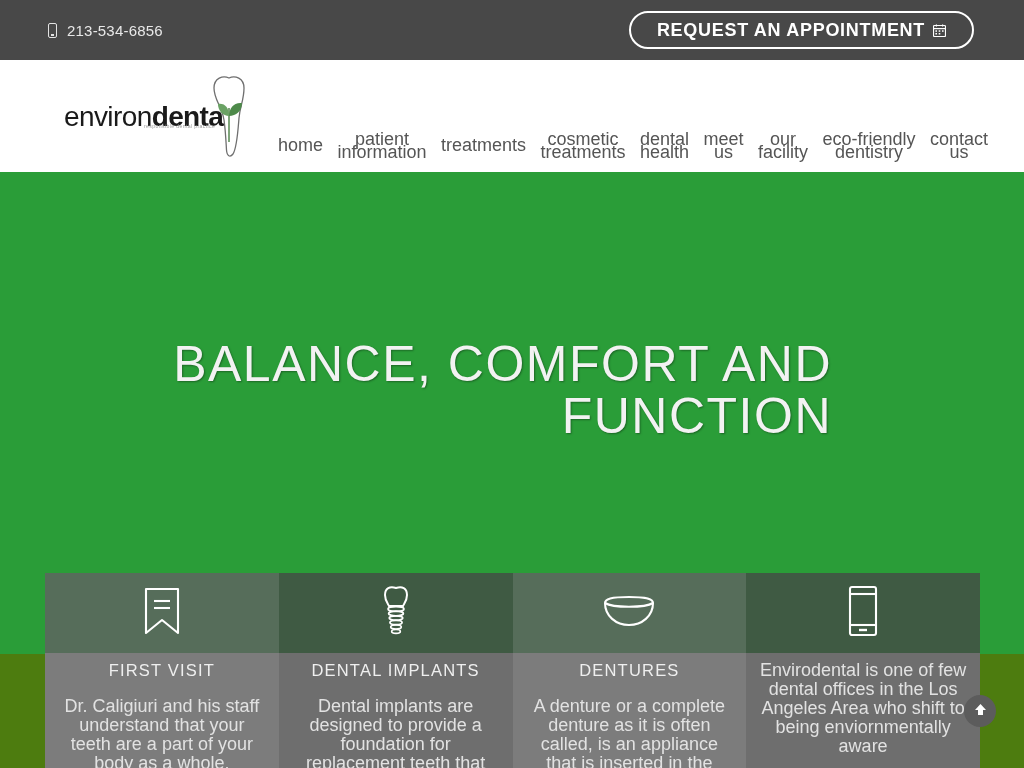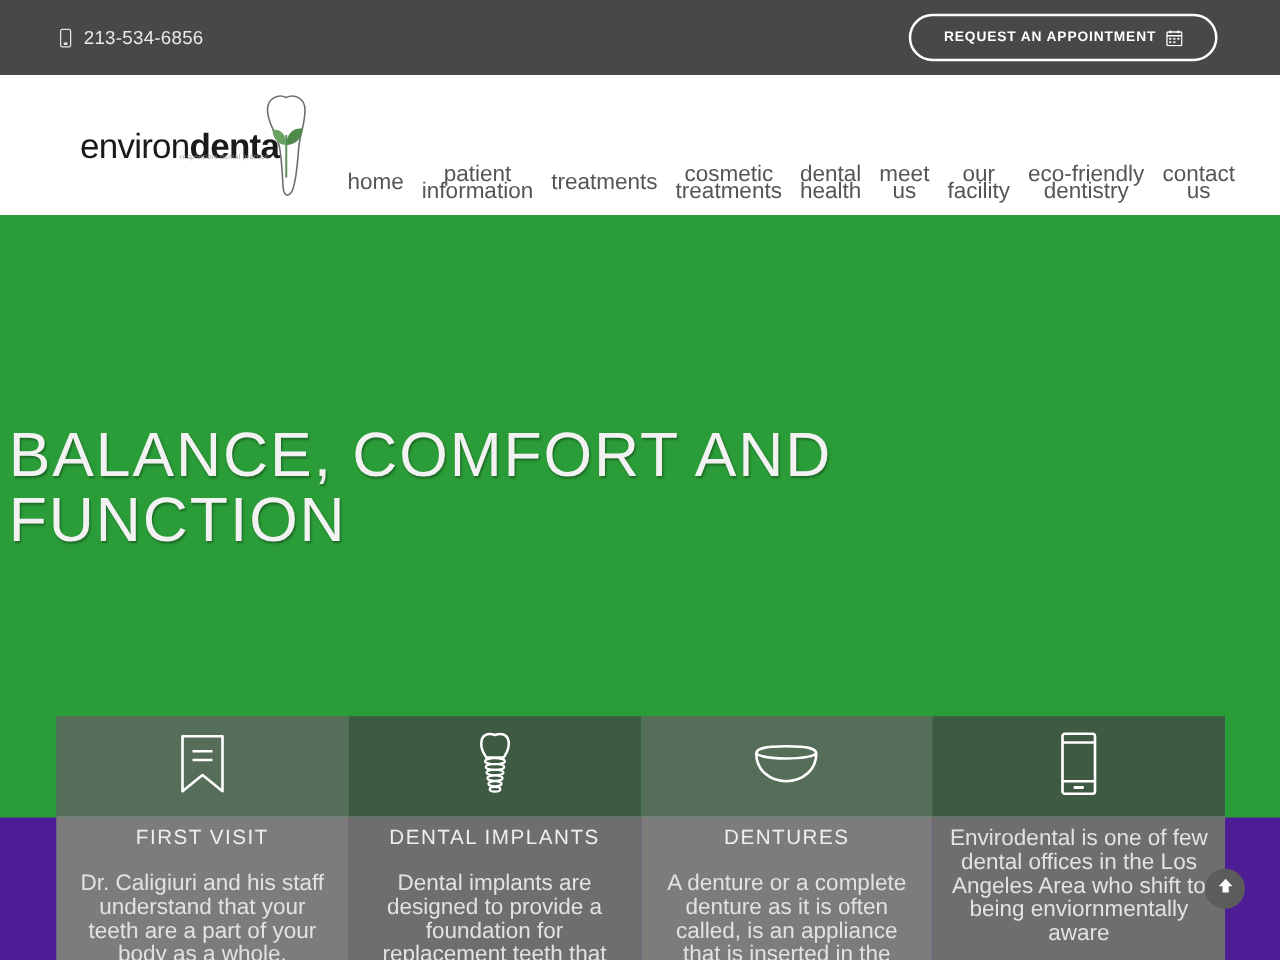--- a/index.html
+++ b/index.html
@@ -1,37 +1,37 @@
 <!DOCTYPE html>
 <html><head>
 <meta charset="utf-8">
 <style>
   * { margin:0; padding:0; box-sizing:border-box; }
   html, body {
     width:1024px; height:768px; overflow:hidden;
     font-family:"Liberation Sans", sans-serif;
     background:#ffffff;
   }
-  #page { position:relative; width:1024px; height:768px; background:#4c1d95; }
+  #page { position:relative; width:1024px; height:768px; background:#4d7c0f; }
 
   
   .topbar{
     position:absolute; left:0; top:0; width:1024px; height:60px;
     background:#484848; display:flex; align-items:center;
   }
   .phone-wrap{
     display:flex; align-items:center; gap:10px;
     margin-left:48px; color:#e8e8e8; font-size:15px; letter-spacing:.2px;
   }
   .phone-icon{ width:9px; height:15px; border:1.6px solid #e3e3e3; border-radius:2px; position:relative; display:block; }
   .phone-icon::after{ content:""; position:absolute; left:2px; bottom:1px; width:3px; height:1.4px; background:#e3e3e3; }
   .appt-btn{
     position:absolute; right:50px; top:11px; height:38px;
     border:2px solid #ffffff; border-radius:19px; background:transparent;
-    color:#ffffff; font-size:11px; font-weight:bold; letter-spacing:.7px;
+    color:#ffffff; font-size:18px; font-weight:bold; letter-spacing:.7px;
     display:flex; align-items:center; justify-content:center; gap:8px;
     padding:0 26px; cursor:pointer; white-space:nowrap;
   }
   .cal-icon{ width:13px; height:13px; position:relative; display:inline-block; }
   .cal-icon svg{ display:block; }
 
   
   .header{
     position:absolute; left:0; top:60px; width:1024px; height:112px;
     background:#ffffff; display:flex; align-items:center;
@@ -59,24 +59,23 @@
     cursor:pointer; white-space:pre-line;
   }
 
   
   .hero{
     position:absolute; left:0; top:172px; width:1024px; height:482px;
     background:#2a9d38; overflow:hidden;
   }
   .hero-title{
     position:absolute; left:0; top:166px; width:832px;
-    text-align:left; color:#f2f2f2;
+    text-align:right; color:#f2f2f2;
     font-size:50px; font-weight:300; letter-spacing:1.5px; line-height:52px;
     text-shadow:1px 1px 2px rgba(0,0,0,.35);
-    margin-left:7px;
   }
 
   
   .cards{
     position:absolute; left:45px; top:573px; width:935px; height:195px;
     display:flex;
   }
   .card{ width:234px; height:195px; position:relative; cursor:pointer; }
   .card:nth-child(1) .icon-band{ background:#566d5a; }
   .card:nth-child(2) .icon-band{ background:#3f5a43; }

